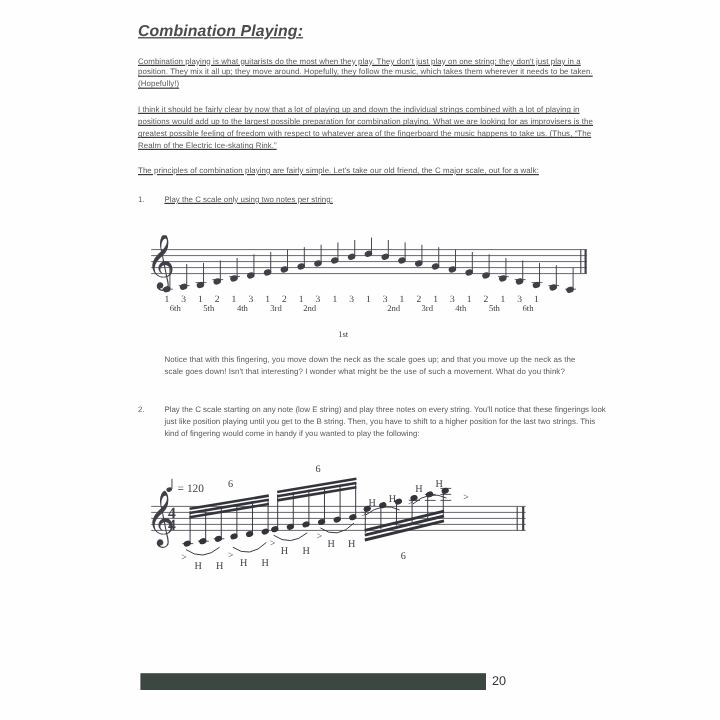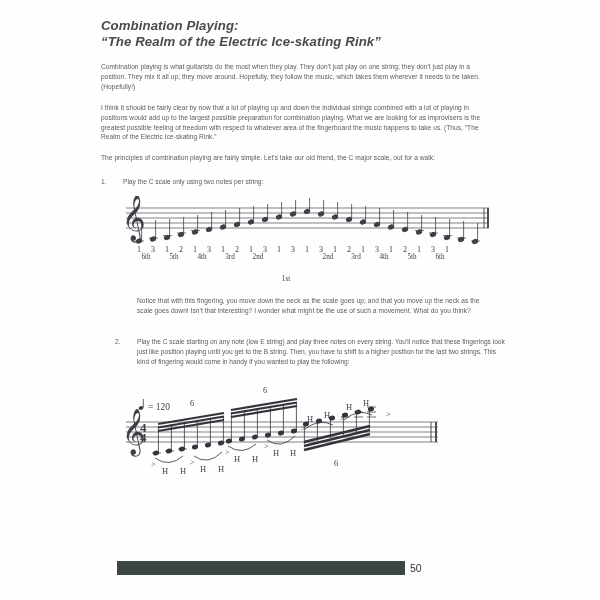--- a/index.html
+++ b/index.html
@@ -17,23 +17,24 @@
   }
   .page {
     position: absolute;
     left: 0; top: 0;
     width: 600px;
     height: 600px;
     background: #fefefe;
   }
   .content {
     position: absolute;
-    left: 101px;
+    left: 115px;
     top: 18px;
     width: 392px;
+    text-decoration: underline;
   }
   .title {
     font-family: "Liberation Sans", sans-serif;
     font-style: italic;
     font-weight: bold;
     font-size: 13.2px;
     line-height: 15.5px;
     color: #4b4b4b;
     letter-spacing: 0.1px;
     margin: 0 0 13px 0;
@@ -110,21 +111,20 @@
 </style>
 </head>
 <body>
 
 <div class="page">
 
   <div class="content">
 
     <div class="title">
       <div>Combination Playing:</div>
-      <div>“The Realm of the Electric Ice-skating Rink”</div>
     </div>
 
     <p class="body">Combination playing is what guitarists do the most when they play.  They don't just play on one string;  they don't just play in a position.  They mix it all up;  they move around.  Hopefully, they follow the music, which takes them wherever it needs to be taken.  (Hopefully!)</p>
 
     <p class="body">I think it should be fairly clear by now that a lot of playing up and down the individual strings combined with a lot of playing in positions would add up to the largest possible preparation for combination playing.  What we are looking for as improvisers is the greatest possible feeling of freedom with respect to whatever area of the fingerboard the music happens to take us.  (Thus, “The Realm of the Electric Ice-skating Rink.”</p>
 
     <p class="body">The principles of combination playing are fairly simple.  Let's take our old friend, the C major scale, out for a walk:</p>
 
     <div class="numlist" style="margin-top:14px;">
       <span class="num">1.</span>
@@ -432,15 +432,15 @@
         <span style="position: absolute; left: 72px; top: 62px; font-family: &quot;Liberation Serif&quot;, serif; font-size: 8px; color: rgb(63, 63, 72);">&gt;</span>
         <span style="position: absolute; left: 107px; top: 52px; font-family: &quot;Liberation Serif&quot;, serif; font-size: 8px; color: rgb(63, 63, 72);">&gt;</span>
         <span style="position: absolute; left: 146px; top: 46px; font-family: &quot;Liberation Serif&quot;, serif; font-size: 8px; color: rgb(63, 63, 72);">&gt;</span>
         <span style="position: absolute; left: 183px; top: 28px; font-family: &quot;Liberation Serif&quot;, serif; font-size: 8px; color: rgb(63, 63, 72);">&gt;</span>
         <span style="position: absolute; left: 222px; top: 18px; font-family: &quot;Liberation Serif&quot;, serif; font-size: 8px; color: rgb(63, 63, 72);">&gt;</span>
         <span style="position: absolute; left: 268px; top: 14px; font-family: &quot;Liberation Serif&quot;, serif; font-size: 8px; color: rgb(63, 63, 72);">&gt;</span>
       </div>
   </div>
 
   <div class="footer-bar"></div>
-  <div class="page-num">50</div>
+  <div class="page-num">20</div>
 
 </div>
 
 </body></html>

